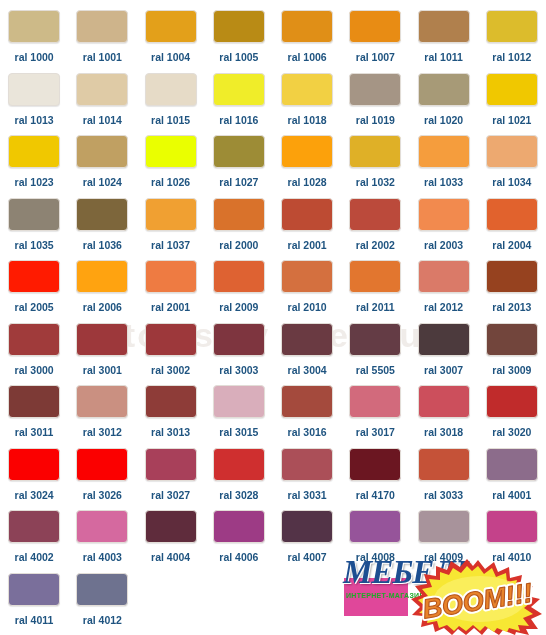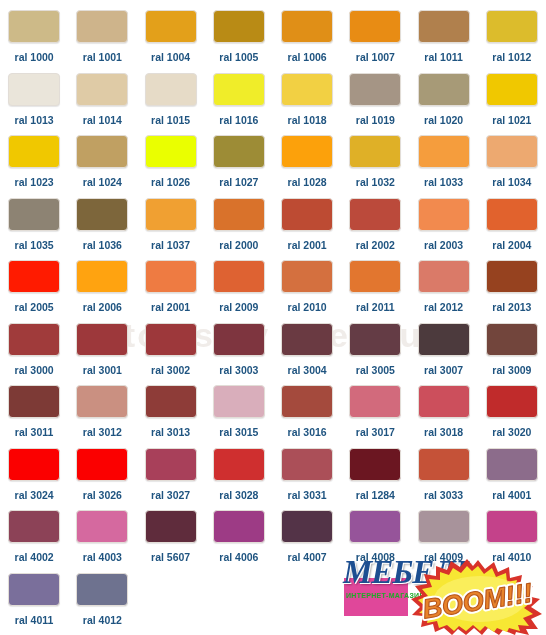--- a/index.html
+++ b/index.html
@@ -321,21 +321,21 @@
       <div class="swatch-cell">
         <div class="swatch-chip" style="background: rgb(126, 53, 63);"></div>
         <div class="swatch-label">ral 3003</div>
       </div>
       <div class="swatch-cell">
         <div class="swatch-chip" style="background: rgb(106, 58, 66);"></div>
         <div class="swatch-label">ral 3004</div>
       </div>
       <div class="swatch-cell">
         <div class="swatch-chip" style="background: rgb(100, 60, 69);"></div>
-        <div class="swatch-label">ral 3005</div>
+        <div class="swatch-label">ral 5505</div>
       </div>
       <div class="swatch-cell">
         <div class="swatch-chip" style="background: rgb(76, 58, 61);"></div>
         <div class="swatch-label">ral 3007</div>
       </div>
       <div class="swatch-cell">
         <div class="swatch-chip" style="background: rgb(114, 69, 60);"></div>
         <div class="swatch-label">ral 3009</div>
       </div>
       <div class="swatch-cell">
@@ -385,41 +385,41 @@
       <div class="swatch-cell">
         <div class="swatch-chip" style="background: rgb(207, 47, 47);"></div>
         <div class="swatch-label">ral 3028</div>
       </div>
       <div class="swatch-cell">
         <div class="swatch-chip" style="background: rgb(171, 79, 88);"></div>
         <div class="swatch-label">ral 3031</div>
       </div>
       <div class="swatch-cell">
         <div class="swatch-chip" style="background: rgb(107, 22, 33);"></div>
-        <div class="swatch-label">ral 1284</div>
+        <div class="swatch-label">ral 4170</div>
       </div>
       <div class="swatch-cell">
         <div class="swatch-chip" style="background: rgb(197, 82, 56);"></div>
         <div class="swatch-label">ral 3033</div>
       </div>
       <div class="swatch-cell">
         <div class="swatch-chip" style="background: rgb(140, 108, 139);"></div>
         <div class="swatch-label">ral 4001</div>
       </div>
       <div class="swatch-cell">
         <div class="swatch-chip" style="background: rgb(140, 66, 87);"></div>
         <div class="swatch-label">ral 4002</div>
       </div>
       <div class="swatch-cell">
         <div class="swatch-chip" style="background: rgb(213, 105, 159);"></div>
         <div class="swatch-label">ral 4003</div>
       </div>
       <div class="swatch-cell">
         <div class="swatch-chip" style="background: rgb(95, 44, 60);"></div>
-        <div class="swatch-label">ral 5607</div>
+        <div class="swatch-label">ral 4004</div>
       </div>
       <div class="swatch-cell">
         <div class="swatch-chip" style="background: rgb(157, 59, 133);"></div>
         <div class="swatch-label">ral 4006</div>
       </div>
       <div class="swatch-cell">
         <div class="swatch-chip" style="background: rgb(83, 51, 71);"></div>
         <div class="swatch-label">ral 4007</div>
       </div>
       <div class="swatch-cell">

